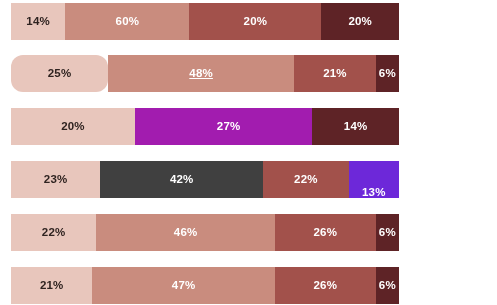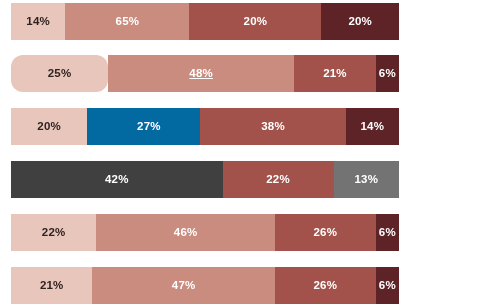--- a/index.html
+++ b/index.html
@@ -70,21 +70,21 @@
 </style>
 </head>
 <body>
 
 <div id="chart-root" style="background: rgb(255, 255, 255);">
     <div class="bar-row" data-row="0">
       <div class="segment" style="flex-grow: 14; flex-basis: 0px; background: rgb(232, 198, 188);">
         <span class="segment-label label-dark" style="color: rgb(47, 35, 32);">14%</span>
       </div>
       <div class="segment" style="flex-grow: 32; flex-basis: 0px; background: rgb(201, 140, 126);">
-        <span class="segment-label label-light" style="color: rgb(255, 255, 255);">65%</span>
+        <span class="segment-label label-light" style="color: rgb(255, 255, 255);">60%</span>
       </div>
       <div class="segment" style="flex-grow: 34; flex-basis: 0px; background: rgb(162, 81, 75);">
         <span class="segment-label label-light" style="color: rgb(255, 255, 255);">20%</span>
       </div>
       <div class="segment" style="flex-grow: 20; flex-basis: 0px; background: rgb(94, 35, 38);">
         <span class="segment-label label-light" style="color: rgb(255, 255, 255);">20%</span>
       </div>
     </div>
     <div class="bar-row" data-row="1">
       <div class="segment" style="flex-grow: 25; flex-basis: 0px; background: rgb(232, 198, 188); border-radius: 12px;">
@@ -97,38 +97,38 @@
         <span class="segment-label label-light" style="color: rgb(255, 255, 255);">21%</span>
       </div>
       <div class="segment" style="flex-grow: 6; flex-basis: 0px; background: rgb(94, 35, 38);">
         <span class="segment-label label-light" style="color: rgb(255, 255, 255);">6%</span>
       </div>
     </div>
     <div class="bar-row" data-row="2">
       <div class="segment" style="flex-grow: 20; flex-basis: 0px; background: rgb(232, 198, 188);">
         <span class="segment-label label-dark" style="color: rgb(47, 35, 32);">20%</span>
       </div>
-      <div class="segment" style="flex-grow: 27; flex-basis: 0px; background: #0369a1; padding-left: 10px;">
+      <div class="segment" style="flex-grow: 27; flex-basis: 0px; background: #a21caf; padding-left: 10px;">
         <span class="segment-label label-light" style="color: rgb(255, 255, 255);">27%</span>
-      </div>
-      <div class="segment" style="flex-grow: 38; flex-basis: 0px; background: rgb(162, 81, 75);">
-        <span class="segment-label label-light" style="color: rgb(255, 255, 255);">38%</span>
       </div>
       <div class="segment" style="flex-grow: 14; flex-basis: 0px; background: rgb(94, 35, 38);">
         <span class="segment-label label-light" style="color: rgb(255, 255, 255);">14%</span>
       </div>
     </div>
     <div class="bar-row" data-row="3">
+      <div class="segment" style="flex-grow: 23; flex-basis: 0px; background: rgb(232, 198, 188);">
+        <span class="segment-label label-dark" style="color: rgb(47, 35, 32);">23%</span>
+      </div>
       <div class="segment" style="flex-grow: 42; flex-basis: 0px; background: #404040;">
         <span class="segment-label label-light" style="color: rgb(255, 255, 255);">42%</span>
       </div>
       <div class="segment" style="flex-grow: 22; flex-basis: 0px; background: rgb(162, 81, 75);">
         <span class="segment-label label-light" style="color: rgb(255, 255, 255);">22%</span>
       </div>
-      <div class="segment" style="flex-grow: 13; flex-basis: 0px; background: #737373;">
+      <div class="segment" style="flex-grow: 13; flex-basis: 0px; background: #6d28d9; align-items: flex-end;">
         <span class="segment-label label-light" style="color: rgb(255, 255, 255);">13%</span>
       </div>
     </div>
     <div class="bar-row" data-row="4">
       <div class="segment" style="flex-grow: 22; flex-basis: 0px; background: rgb(232, 198, 188);">
         <span class="segment-label label-dark" style="color: rgb(47, 35, 32);">22%</span>
       </div>
       <div class="segment" style="flex-grow: 46; flex-basis: 0px; background: rgb(201, 140, 126);">
         <span class="segment-label label-light" style="color: rgb(255, 255, 255);">46%</span>
       </div>

